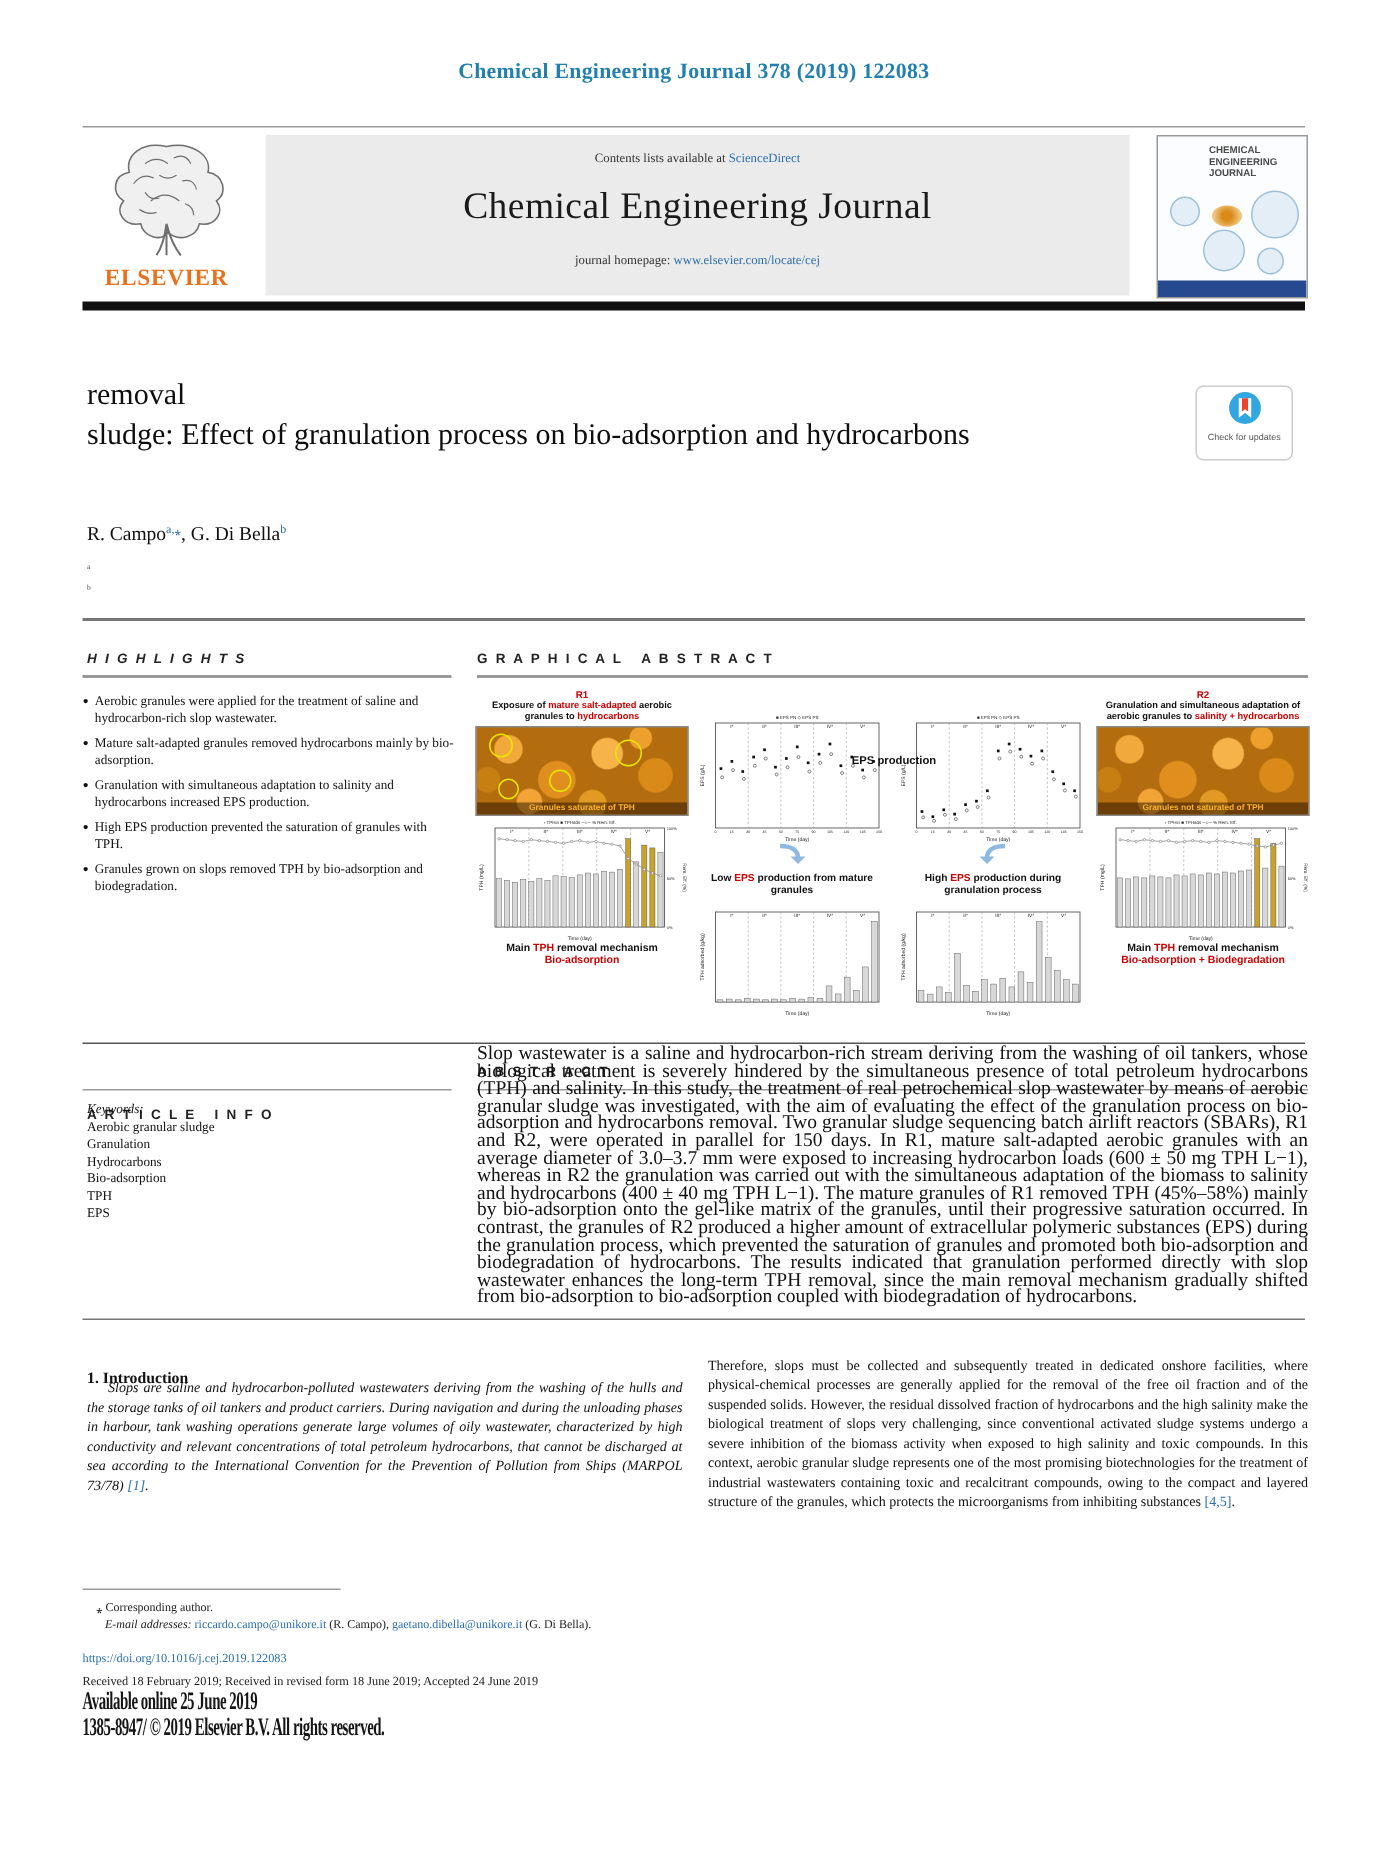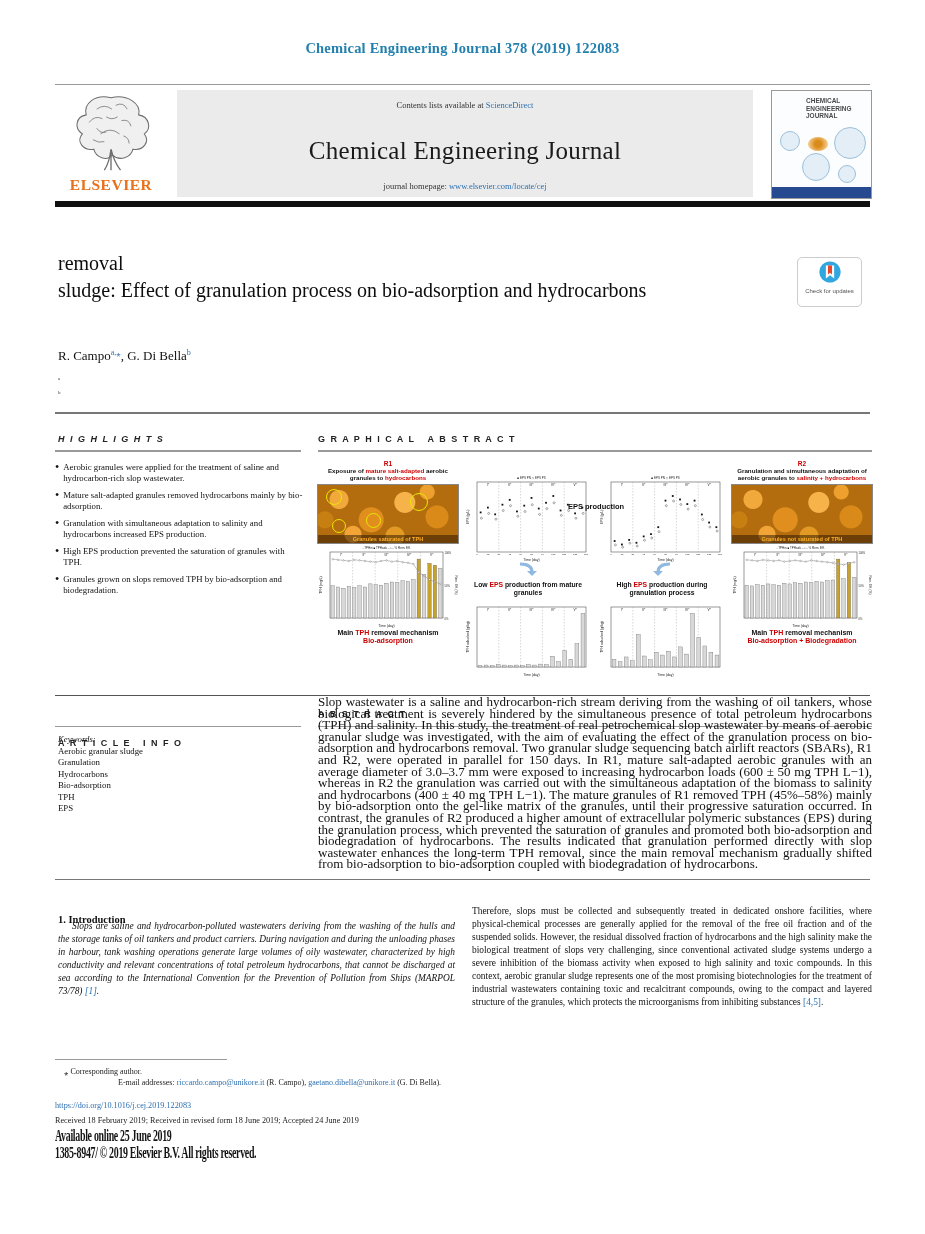--- a/index.html
+++ b/index.html
@@ -2,21 +2,21 @@
 <html><head>
 <meta charset="utf-8">
 <style>
   html,body{margin:0;padding:0;background:#fff;}
   .page{position:relative;width:925px;height:1234px;background:#fff;font-family:"Liberation Serif",serif;color:#111;overflow:hidden;}
   .abs{position:absolute;}
   .rule{position:absolute;background:#999;}
   .jline{top:40px;left:0;width:925px;text-align:center;font-size:14.5px;font-weight:bold;color:#2380ae;letter-spacing:.2px;}
   .banner-box{top:90px;left:177px;width:576px;height:107px;background:#ebebeb;text-align:center;}
   .contents{margin-top:10px;font-size:8.5px;color:#333;}
-  .bjt{margin-top:27px;font-size:25px;color:#1a1a1a;letter-spacing:.3px;}
+  .bjt{margin-top:14px;font-size:25px;color:#1a1a1a;letter-spacing:.3px;}
   .homepage{margin-top:16px;font-size:8.5px;color:#333;}
   .blue{color:#2b6fb0;}
   .logo{top:92px;left:55px;width:112px;height:106px;text-align:center;}
   .elsv{font-size:15.5px;font-weight:bold;color:#e9711c;letter-spacing:.5px;margin-top:-2px;}
   .cover{top:90px;left:771px;width:99px;height:107px;border:1px solid #999;background:#fcfdfe;overflow:hidden;}
   .cover-title{position:absolute;top:6px;left:34px;font-family:"Liberation Sans",sans-serif;font-size:6.5px;line-height:7.5px;font-weight:bold;color:#4a4a4a;}
   .cover-band{position:absolute;bottom:0;left:0;width:99px;height:11px;background:#27498f;}
   .bubble{position:absolute;border-radius:50%;background:#e3eef7;border:1px solid #9dc0da;}
   .blob{position:absolute;border-radius:50%;background:radial-gradient(circle,#d98a18 25%,#f2c27c 70%);}
   .blackbar{position:absolute;top:201px;left:55px;width:815px;height:6px;background:#101010;}
@@ -527,21 +527,21 @@
 
   <div class="rule" style="top:879px;left:55px;width:815px;height:1px;background:#777;"></div>
 
   <div class="abs intro-h">1. Introduction</div>
   <div class="abs col-l indent"><span>Slops are saline and hydrocarbon-polluted wastewaters deriving from the washing of the hulls and the storage tanks of oil tankers and product carriers. During navigation and during the unloading phases in harbour, tank washing operations generate large volumes of oily wastewater, characterized by high conductivity and relevant concentrations of total petroleum hydrocarbons, that cannot be discharged at sea according to the International Convention for the Prevention of Pollution from Ships (MARPOL 73/78) </span><span class="blue">[1]</span><span>.</span></div>
   <div class="abs col-r"><span>Therefore, slops must be collected and subsequently treated in dedicated onshore facilities, where physical-chemical processes are generally applied for the removal of the free oil fraction and of the suspended solids. However, the residual dissolved fraction of hydrocarbons and the high salinity make the biological treatment of slops very challenging, since conventional activated sludge systems undergo a severe inhibition of the biomass activity when exposed to high salinity and toxic compounds. In this context, aerobic granular sludge represents one of the most promising biotechnologies for the treatment of industrial wastewaters containing toxic and recalcitrant compounds, owing to the compact and layered structure of the granules, which protects the microorganisms from inhibiting substances </span><span class="blue">[4,5]</span><span>.</span></div>
 
   <div class="rule" style="top:1059px;left:55px;width:172px;height:1px;"></div>
   <div class="abs fn" style="top:1065px;">⁎ Corresponding author.</div>
   <div class="abs fn" style="top:1078px;left:70px;">
-    <span style="margin-left:48px;">E-mail addresses:</span>
+    <span style="font-style:italic;">E-mail addresses:</span>
     <span class="blue">riccardo.campo@unikore.it</span><span> (R. Campo), </span><span class="blue">gaetano.dibella@unikore.it</span><span> (G. Di Bella).</span>
   </div>
 
   <div class="abs doi">https://doi.org/10.1016/j.cej.2019.122083</div>
   <div class="abs recv">Received 18 February 2019; Received in revised form 18 June 2019; Accepted 24 June 2019</div>
   <div class="abs squish" style="top:1126px;">Available online 25 June 2019</div>
   <div class="abs squish" style="top:1143px;">1385-8947/ © 2019 Elsevier B.V. All rights reserved.</div>
 
 </div>
 

